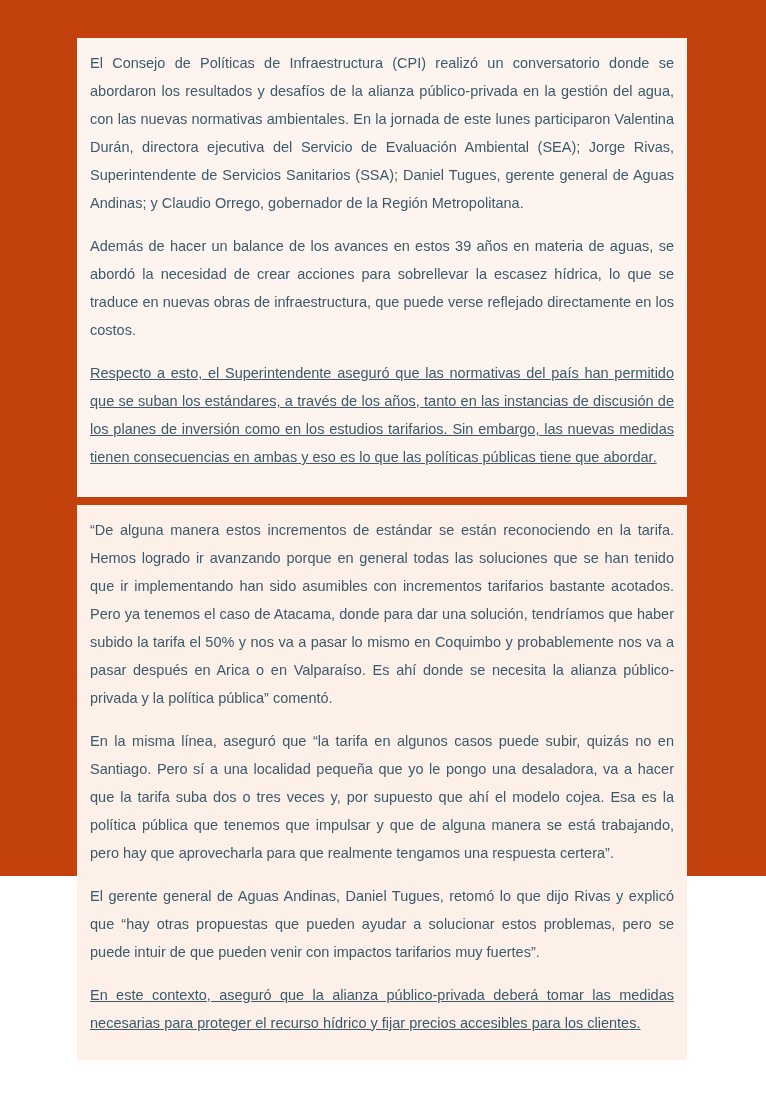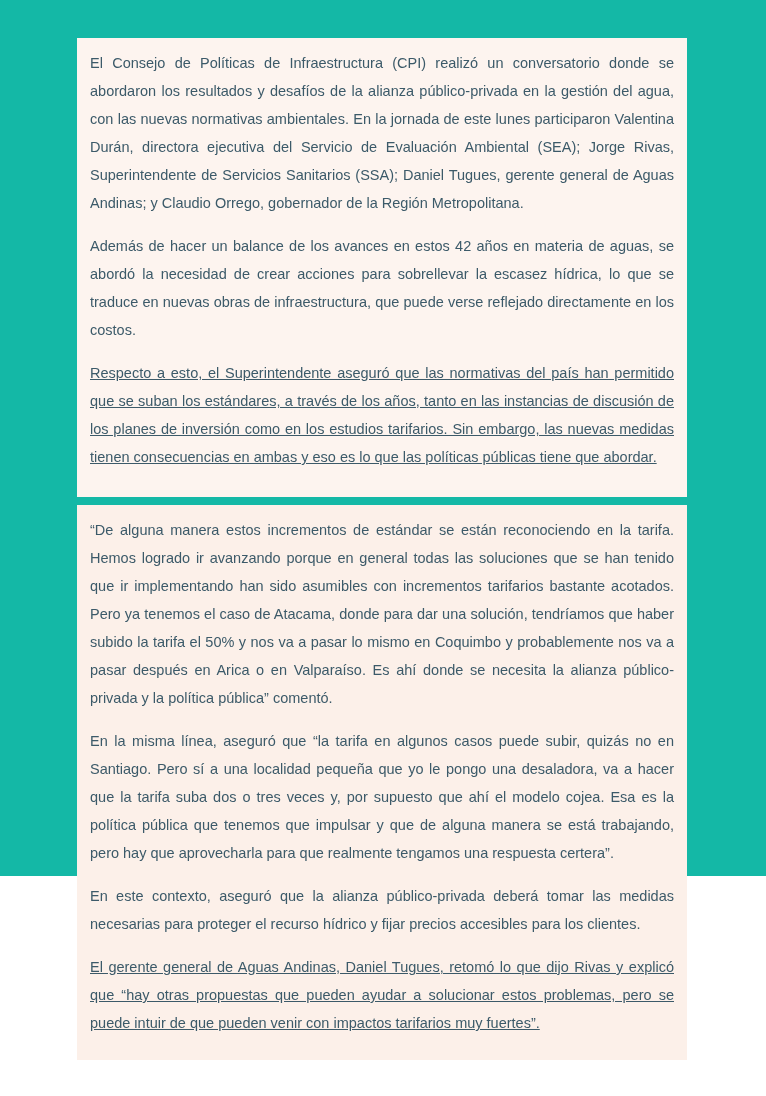--- a/index.html
+++ b/index.html
@@ -10,21 +10,21 @@
   body {
     width: 766px;
     height: 1096px;
     font-family: "Liberation Sans", sans-serif;
     overflow: hidden;
   }
   .page {
     position: relative;
     width: 766px;
     height: 876px;
-    background: #14b8a6;
+    background: #c2410c;
   }
   .content-column {
     position: absolute;
     top: 38px;
     left: 77px;
     width: 610px;
   }
   .text-block {
     box-sizing: border-box;
     width: 610px;
@@ -52,25 +52,25 @@
   }
 </style>
 </head>
 <body>
 
 <div class="page">
   <div class="content-column">
 
     <section class="text-block block-intro">
       <p>El Consejo de Políticas de Infraestructura (CPI) realizó un conversatorio donde se abordaron los resultados y desafíos de la alianza público-privada en la gestión del agua, con las nuevas normativas ambientales. En la jornada de este lunes participaron Valentina Durán, directora ejecutiva del Servicio de Evaluación Ambiental (SEA); Jorge Rivas, Superintendente de Servicios Sanitarios (SSA); Daniel Tugues, gerente general de Aguas Andinas; y Claudio Orrego, gobernador de la Región Metropolitana.</p>
-      <p>Además de hacer un balance de los avances en estos 42 años en materia de aguas, se abordó la necesidad de crear acciones para sobrellevar la escasez hídrica, lo que se traduce en nuevas obras de infraestructura, que puede verse reflejado directamente en los costos.</p>
+      <p>Además de hacer un balance de los avances en estos 39 años en materia de aguas, se abordó la necesidad de crear acciones para sobrellevar la escasez hídrica, lo que se traduce en nuevas obras de infraestructura, que puede verse reflejado directamente en los costos.</p>
       <p>Respecto a esto, el Superintendente aseguró que las normativas del país han permitido que se suban los estándares, a través de los años, tanto en las instancias de discusión de los planes de inversión como en los estudios tarifarios. Sin embargo, las nuevas medidas tienen consecuencias en ambas y eso es lo que las políticas públicas tiene que abordar.</p>
     </section>
 
     <section class="text-block block-quotes">
       <p>“De alguna manera estos incrementos de estándar se están reconociendo en la tarifa. Hemos logrado ir avanzando porque en general todas las soluciones que se han tenido que ir implementando han sido asumibles con incrementos tarifarios bastante acotados. Pero ya tenemos el caso de Atacama, donde para dar una solución, tendríamos que haber subido la tarifa el 50% y nos va a pasar lo mismo en Coquimbo y probablemente nos va a pasar después en Arica o en Valparaíso. Es ahí donde se necesita la alianza público-privada y la política pública” comentó.</p>
       <p>En la misma línea, aseguró que “la tarifa en algunos casos puede subir, quizás no en Santiago. Pero sí a una localidad pequeña que yo le pongo una desaladora, va a hacer que la tarifa suba dos o tres veces y, por supuesto que ahí el modelo cojea. Esa es la política pública que tenemos que impulsar y que de alguna manera se está trabajando, pero hay que aprovecharla para que realmente tengamos una respuesta certera”.</p>
+      <p>El gerente general de Aguas Andinas, Daniel Tugues, retomó lo que dijo Rivas y explicó que “hay otras propuestas que pueden ayudar a solucionar estos problemas, pero se puede intuir de que pueden venir con impactos tarifarios muy fuertes”.</p>
       <p>En este contexto, aseguró que la alianza público-privada deberá tomar las medidas necesarias para proteger el recurso hídrico y fijar precios accesibles para los clientes.</p>
-      <p>El gerente general de Aguas Andinas, Daniel Tugues, retomó lo que dijo Rivas y explicó que “hay otras propuestas que pueden ayudar a solucionar estos problemas, pero se puede intuir de que pueden venir con impactos tarifarios muy fuertes”.</p>
     </section>
 
   </div>
 </div>
 
 </body></html>

